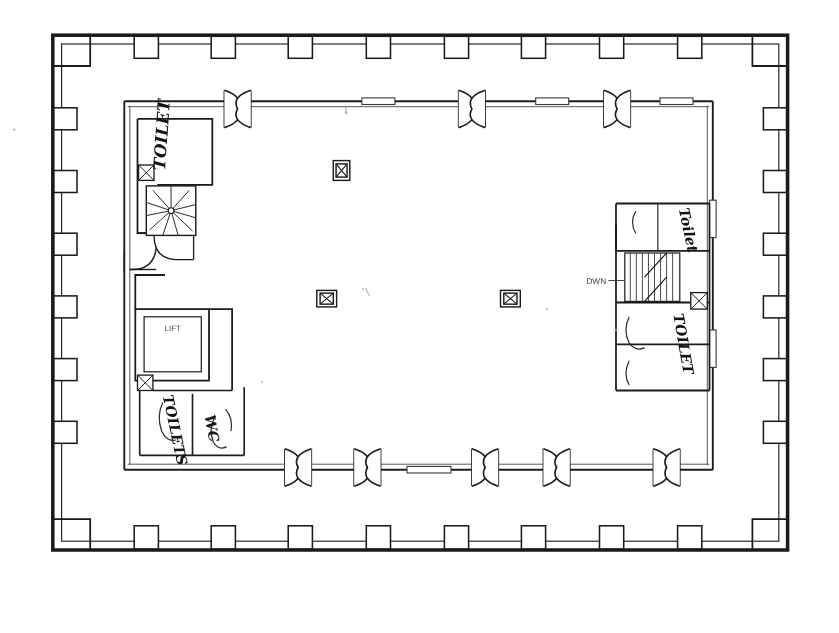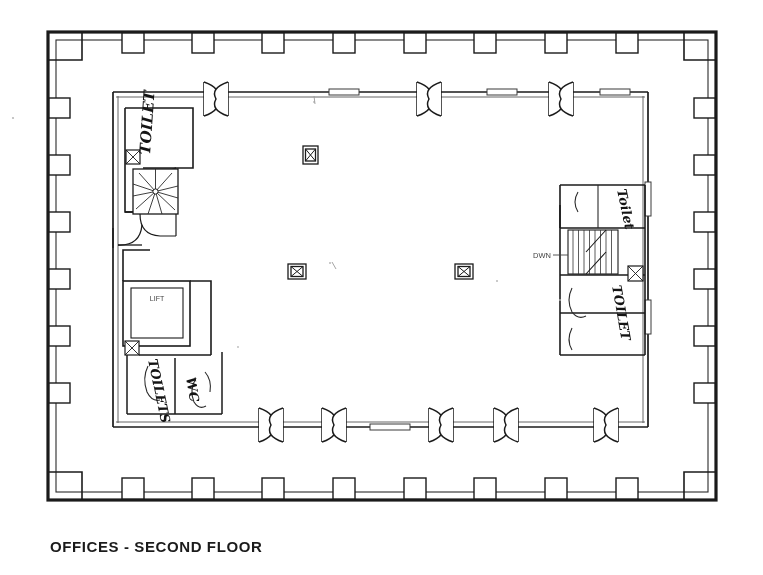--- a/index.html
+++ b/index.html
@@ -327,14 +327,13 @@
       <circle cx="238" cy="347" r="0.9"></circle>
       <circle cx="560" cy="300" r="0.9"></circle>
     </g>
     <g fill="none" stroke="#9a9a9a" stroke-width="0.9">
       <path d="M332,262 L336,269"></path>
       <path d="M314,96 L315,104"></path>
     </g>
 
   </svg>
 
-  <div class="caption">OFFICES - SECOND FLOOR</div>
 </div>
 
 </body></html>

